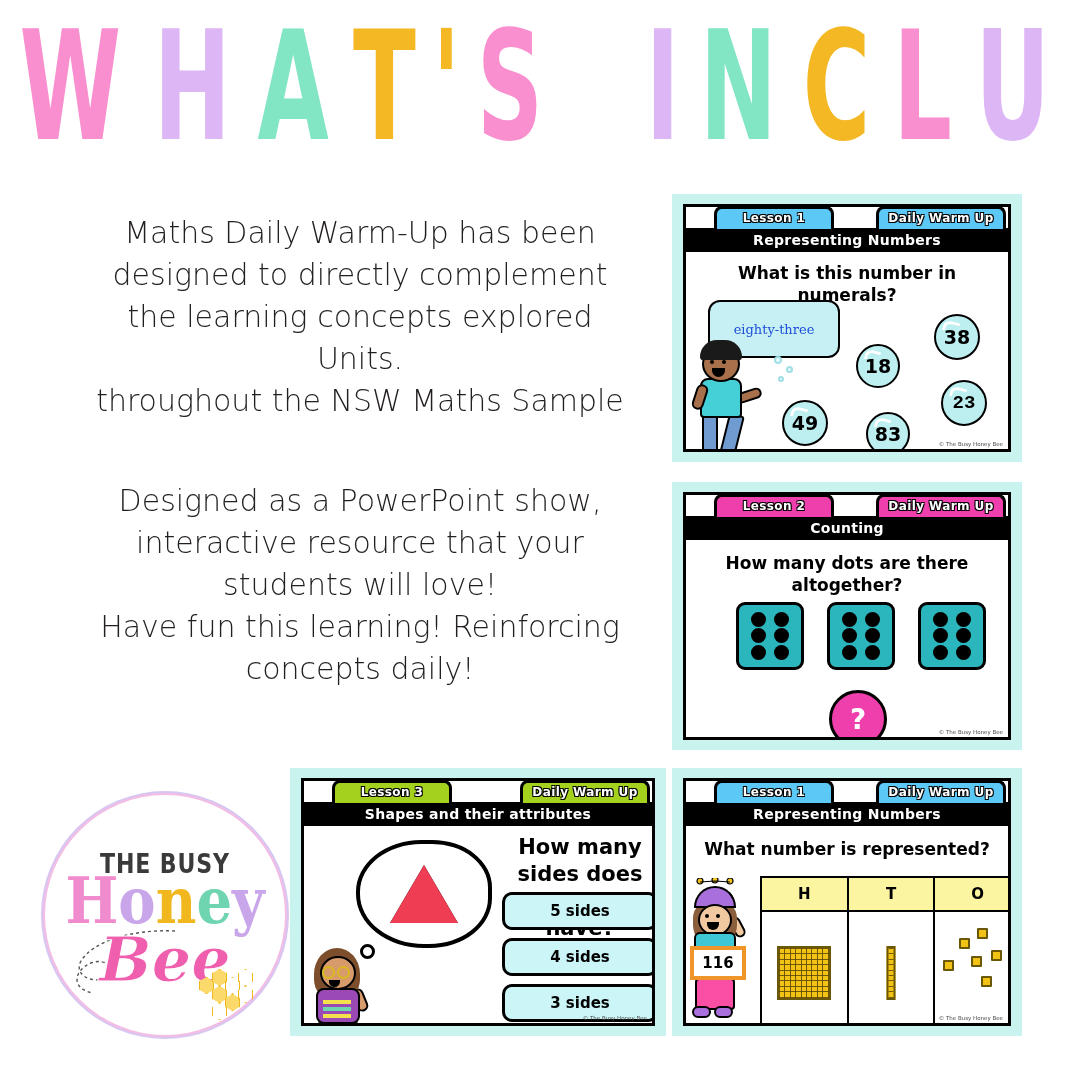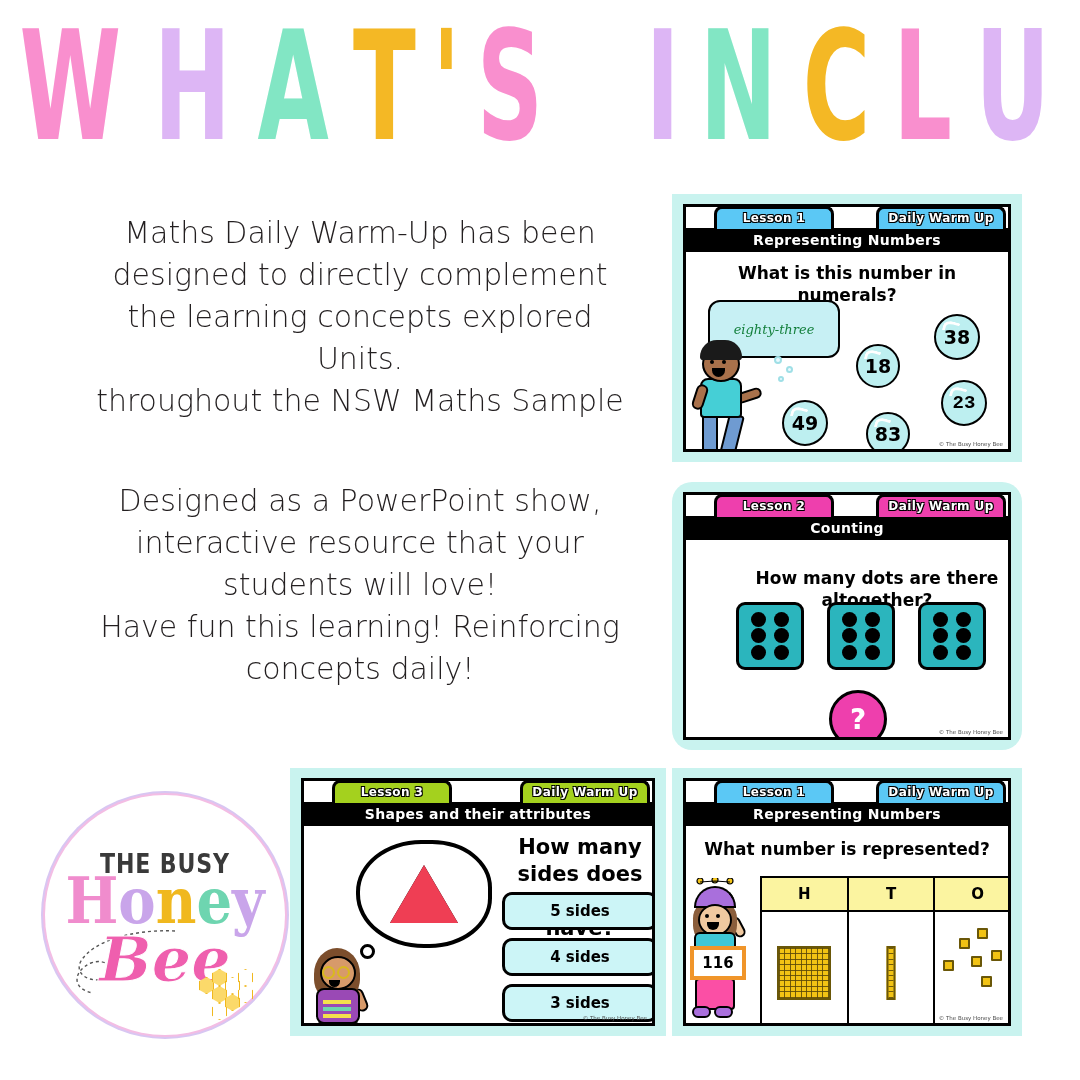--- a/index.html
+++ b/index.html
@@ -107,23 +107,22 @@
   }
 
   
   .speech {
     position: absolute;
     background: #c7f0f4;
     border: 2.5px solid #000;
     border-radius: 12px;
     display: flex; align-items: center; justify-content: center;
     font-family: "DejaVu Serif", serif;
-    font-style: italic;
     font-size: 13px;
-    color: #15803d;
+    color: #1d4ed8;
   }
   .bubble {
     position: absolute;
     border-radius: 50%;
     background: #bdeff0;
     border: 2.5px solid #000;
     display: flex; align-items: center; justify-content: center;
     font-family: "DejaVu Sans", sans-serif;
     font-weight: 700;
     font-size: 19px;
@@ -338,29 +337,29 @@
         <div class="bubble" style="left:170px; top:92px; width:44px; height:44px;">18</div>
         <div class="bubble" style="left:255px; top:128px; width:46px; height:46px;font-family:Liberation Mono, monospace;">23</div>
         <div class="bubble" style="left:96px;  top:148px; width:46px; height:46px;">49</div>
         <div class="bubble" style="left:180px; top:160px; width:44px; height:44px;">83</div>
 
         <div class="copyright">© The Busy Honey Bee</div>
       </div>
     </div>
   </div>
 
-  <div class="slide" style="left:672px; top:482px; width:350px; height:268px;border-radius:20px;">
+  <div class="slide" style="left:672px; top:482px; width:350px; height:268px;">
     <div class="slide-inner">
       <div class="tabs">
         <div class="tab tab-lesson" style="background:#ee3fad;">Lesson 2</div>
         <div class="tab tab-warm" style="background:#ee3fad;">Daily Warm Up</div>
       </div>
       <div class="titlebar">Counting</div>
       <div class="canvas">
-        <div class="question" style="top:27px;margin-left:30px;">How many dots are there altogether?</div>
+        <div class="question" style="top:12px;">How many dots are there altogether?</div>
 
         <div class="die" style="left:50px;  top:62px; width:68px; height:68px;">
           <div class="pip"></div>
             <div class="pip"></div>
           <div class="pip"></div>
             <div class="pip"></div>
           <div class="pip"></div>
             <div class="pip"></div>
         </div>
         <div class="die" style="left:141px; top:62px; width:68px; height:68px;">

